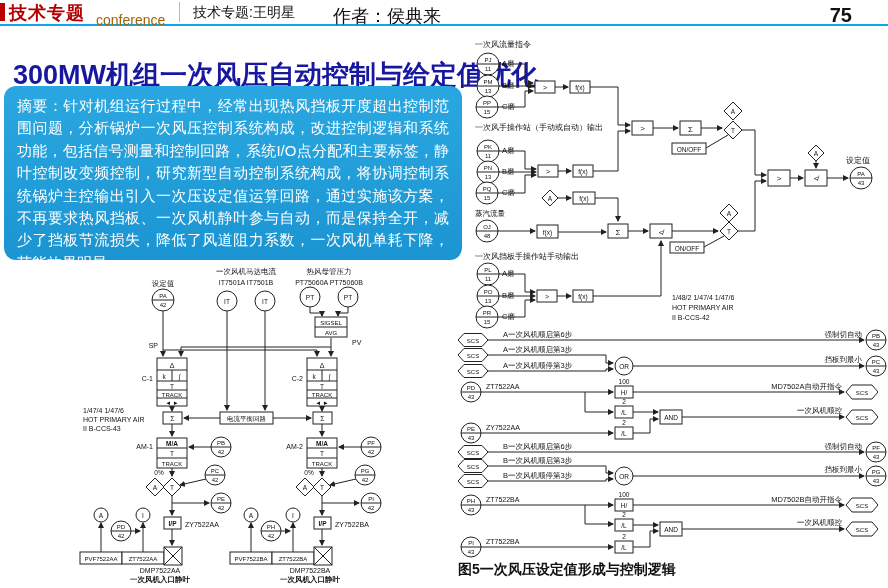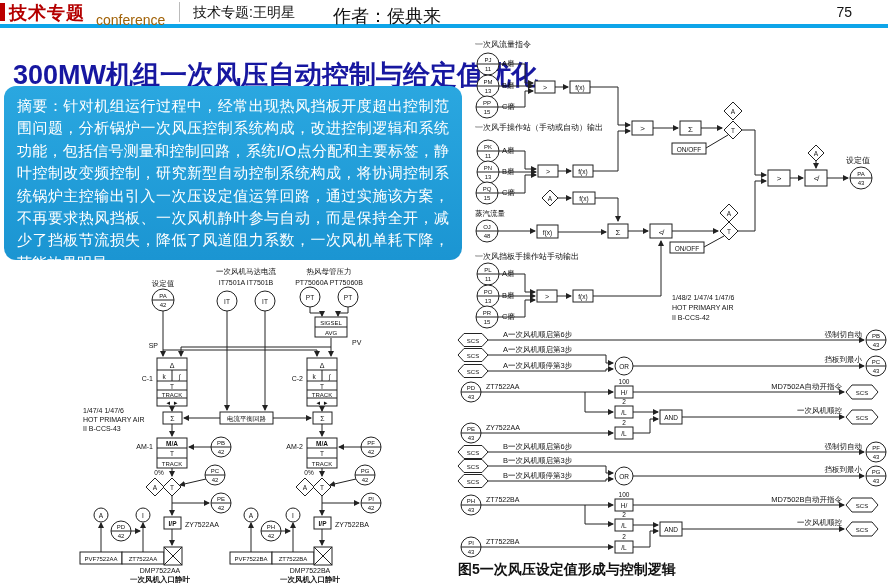--- a/index.html
+++ b/index.html
@@ -1,26 +1,26 @@
 <!DOCTYPE html>
 <html><head>
 <meta charset="utf-8">
 <style>
   html,body{margin:0;padding:0;background:#fff;}
   .page{position:relative;width:888px;height:588px;background:#fff;overflow:hidden;
         font-family:"Liberation Sans","DejaVu Sans",sans-serif;color:#111;}
   
-  .hdr{position:absolute;top:0;left:0;width:888px;height:24px;border-bottom:4px solid #0ea5e9;}
+  .hdr{position:absolute;top:0;left:0;width:888px;height:24px;border-bottom:2px solid #0ea5e9;}
   .brand-bar{position:absolute;left:0;top:3px;width:5px;height:18px;background:#bb0000;}
   .brand{position:absolute;left:9px;top:1px;font-size:18px;font-weight:bold;color:#b40000;letter-spacing:1px;}
   .brand-en{position:absolute;left:96px;top:12px;font-size:14px;color:#a16207;}
   .hdr-div{position:absolute;left:179px;top:2px;width:1px;height:20px;background:#bbb;}
   .editor{position:absolute;left:193px;top:4px;font-size:14px;}
   .author{position:absolute;left:333px;top:4px;font-size:18px;}
-  .pageno{position:absolute;right:36px;top:4px;font-size:14px;font-weight:normal;}
+  .pageno{position:absolute;right:36px;top:4px;font-size:20px;font-weight:bold;}
   
   .title{position:absolute;left:13px;top:39px;font-size:27px;font-weight:bold;color:#1717a0;white-space:nowrap;}
   .abs{position:absolute;left:4px;top:86px;width:458px;height:174px;box-sizing:border-box;
        background:linear-gradient(180deg,#2fadе4 0%,#2aa7e0 0%,#1b95d2 100%);
        background:linear-gradient(180deg,#2aa7e0,#1b95d2);
        border-radius:12px;color:#fff;padding:9px 13px 6px 13px;
        font-size:15px;line-height:22.4px;text-align:justify;}
   .abs p{margin:0;}
   .caption{position:absolute;left:458px;top:561px;font-size:14px;font-weight:bold;}
   

